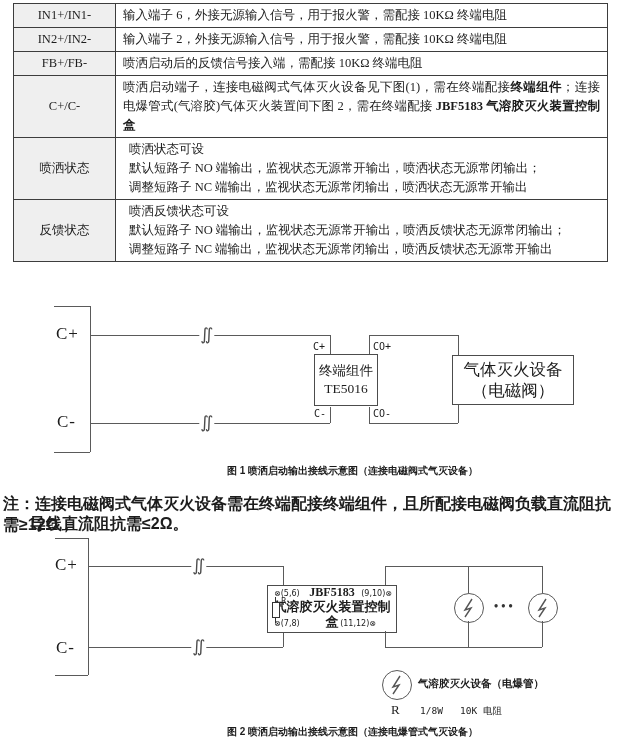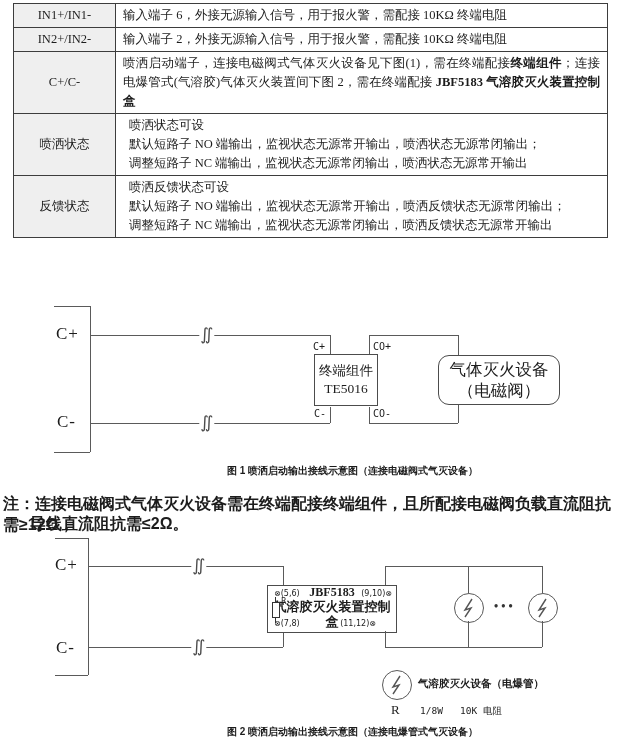--- a/index.html
+++ b/index.html
@@ -43,20 +43,24 @@
     <tbody>
     <tr>
       <td class="lbl">IN1+/IN1-</td>
       <td class="val">输入端子 6，外接无源输入信号，用于报火警，需配接 10KΩ 终端电阻</td>
     </tr>
     <tr>
       <td class="lbl">IN2+/IN2-</td>
       <td class="val">输入端子 2，外接无源输入信号，用于报火警，需配接 10KΩ 终端电阻</td>
     </tr>
     <tr>
+      <td class="lbl">FB+/FB-</td>
+      <td class="val">喷洒启动后的反馈信号接入端，需配接 10KΩ 终端电阻</td>
+    </tr>
+    <tr>
       <td class="lbl">C+/C-</td>
       <td class="val">
         <span>喷洒启动端子，连接电磁阀式气体灭火设备见下图(1)，需在终端配接</span><span class="b">终端组件</span><span>；连接电爆管式(气溶胶)气体灭火装置间下图 2，需在终端配接 </span><span class="b">JBF5183 气溶胶灭火装置控制盒</span>
       </td>
     </tr>
     <tr>
       <td class="lbl">喷洒状态</td>
       <td class="val">
         <span class="ln">喷洒状态可设</span>
         <span class="ln">默认短路子 NO 端输出，监视状态无源常开输出，喷洒状态无源常闭输出；</span>
@@ -100,21 +104,21 @@
     <div class="vw" style="left:369px;top:335px;height:19px;"></div>
     <div class="term-sm" style="left:372px;top:342px;">CO+</div>
     <div class="hw" style="left:369px;top:335px;width:89px;"></div>
     <div class="vw" style="left:458px;top:335px;height:20px;"></div>
 
     <div class="vw" style="left:369px;top:407px;height:16px;"></div>
     <div class="term-sm" style="left:372px;top:409px;">CO-</div>
     <div class="hw" style="left:369px;top:423px;width:89px;"></div>
     <div class="vw" style="left:458px;top:405px;height:18px;"></div>
 
-    <div class="box" style="left:438px;top:355px;width:120px;height:48px;font-size:16.5px;line-height:1.3;border-radius:11px;">
+    <div class="box" style="left:452px;top:355px;width:120px;height:48px;font-size:16.5px;line-height:1.3;">
       <span>气体灭火设备</span>
       <span>（电磁阀）</span>
     </div>
 
     <div class="cap" style="top:464px;">图 1 喷洒启动输出接线示意图（连接电磁阀式气灭设备）</div>
   </div>
 
   <div>
     <div class="note-t" style="left:3px;top:494px;">注：连接电磁阀式气体灭火设备需在终端配接终端组件，且所配接电磁阀负载直流阻抗需≥12Ω，</div>
     <div class="note-t" style="left:30px;top:514px;">导线直流阻抗需≤2Ω。</div>

